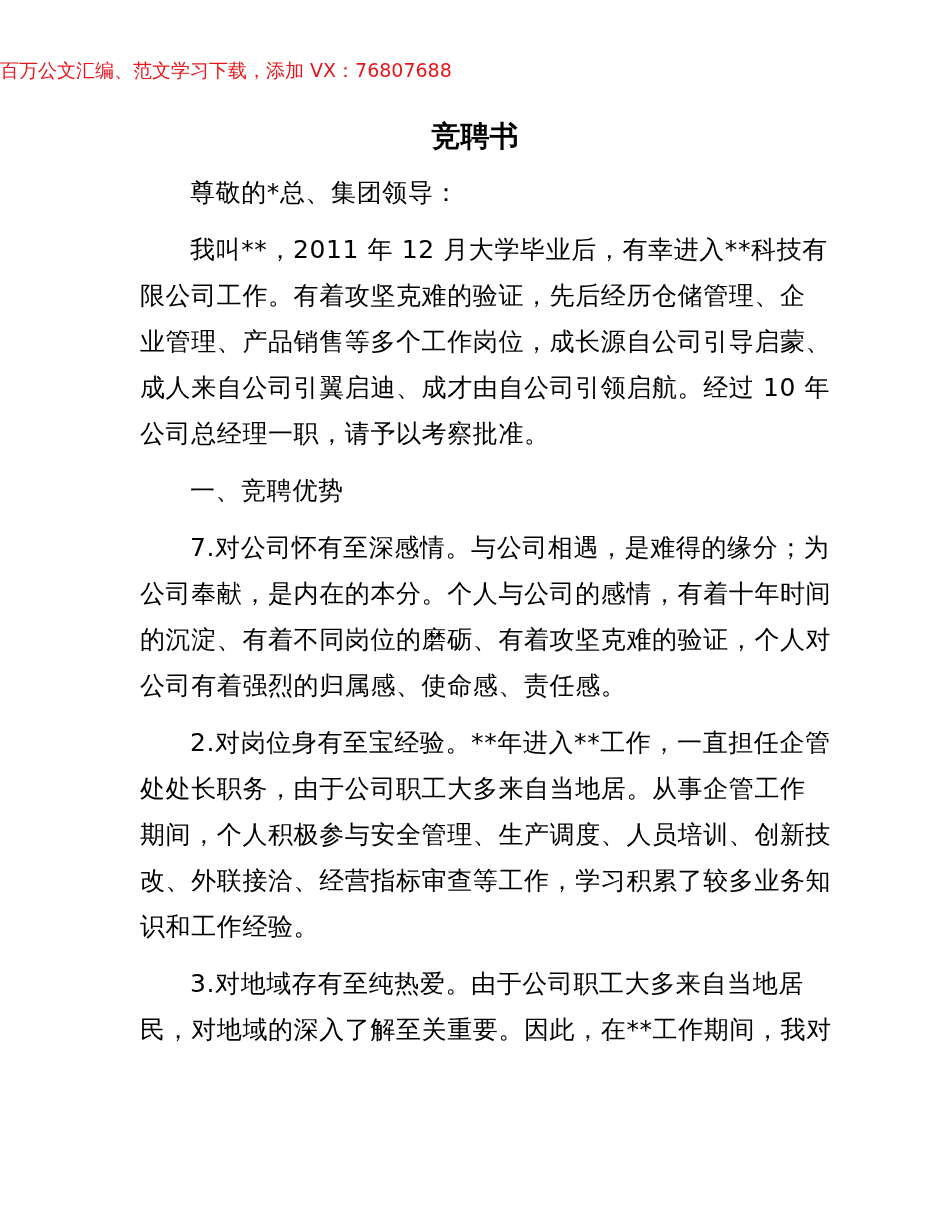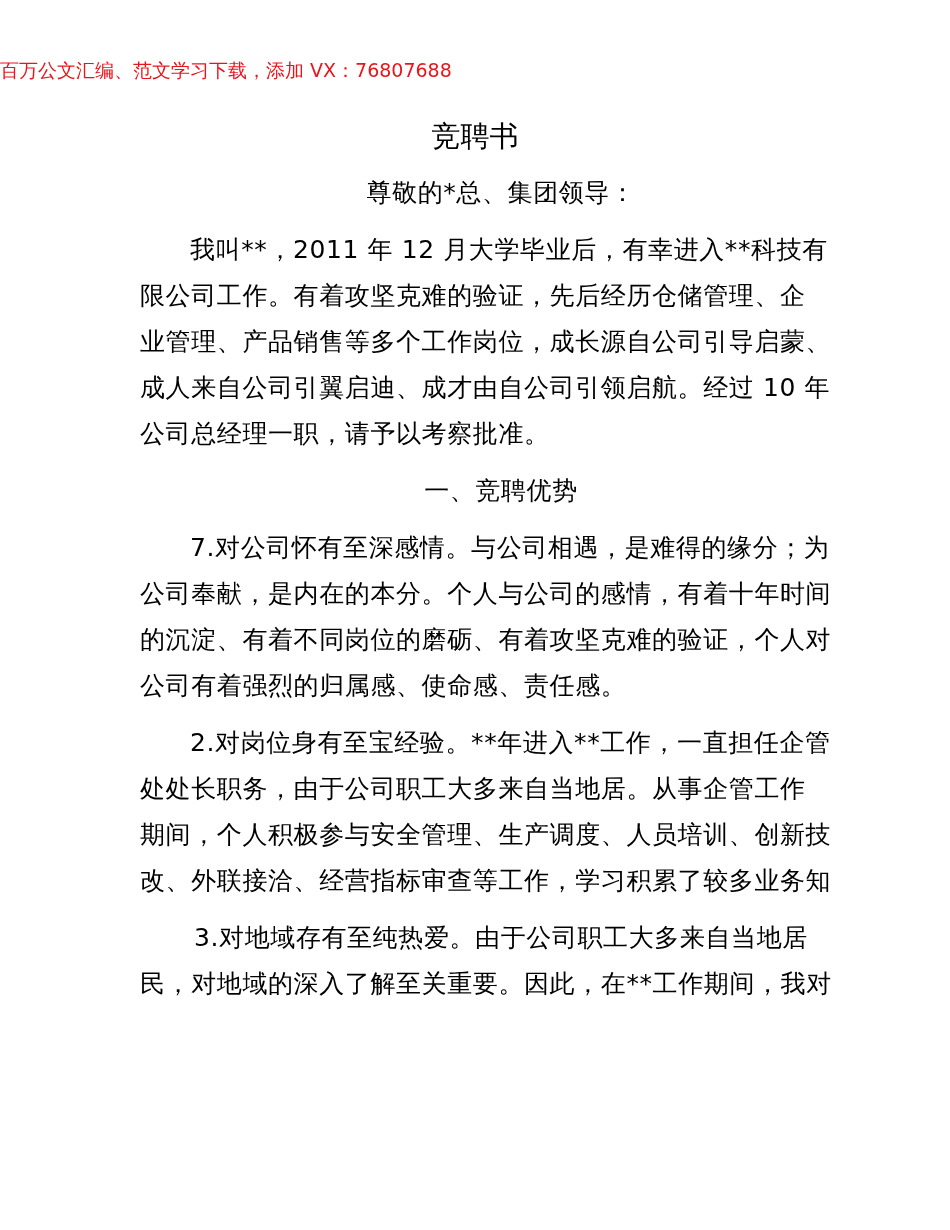--- a/index.html
+++ b/index.html
@@ -1,25 +1,25 @@
 <!DOCTYPE html>
 <html><head>
   <meta charset="utf-8">
   <style>
     html, body { margin: 0; padding: 0; background: #ffffff; }
     body { width: 950px; height: 1230px; position: relative; overflow: hidden;
            font-family: "DejaVu Sans", "Liberation Sans", sans-serif; color: #000; }
     .banner { position: absolute; top: 57px; left: 0; width: 950px; 
               font-size: 19px; line-height: 26px; color: #e8161c; white-space: nowrap; }
     .title { position: absolute; top: 116px; left: 0; width: 950px; text-align: center;
-             font-size: 29px; line-height: 40px; }
+             font-size: 29px; line-height: 40px; font-weight: bold; }
     .body { position: absolute; top: 170px; left: 140px; width: 672px; }
     .line { display: block; font-size: 25px; line-height: 46px; height: 46px; white-space: nowrap;
             letter-spacing: 0.6px; }
-    .indent { padding-left: 50px; text-align: center; }
+    .indent { padding-left: 50px; }
     .gap { height: 11px; }
   </style>
 </head>
 <body>
 
 <div class="banner">百万公文汇编、范文学习下载，添加 VX：76807688</div>
 <div class="title">竞聘书</div>
 
 <div class="body">
   <span class="line indent">尊敬的*总、集团领导：</span>
@@ -45,20 +45,21 @@
     <span class="line">的沉淀、有着不同岗位的磨砺、有着攻坚克难的验证，个人对</span>
     <span class="line">公司有着强烈的归属感、使命感、责任感。</span>
   </div>
   <div class="gap"></div>
 
   <div>
     <span class="line indent">2.对岗位身有至宝经验。**年进入**工作，一直担任企管</span>
     <span class="line">处处长职务，由于公司职工大多来自当地居。从事企管工作</span>
     <span class="line">期间，个人积极参与安全管理、生产调度、人员培训、创新技</span>
     <span class="line">改、外联接洽、经营指标审查等工作，学习积累了较多业务知</span>
+    <span class="line">识和工作经验。</span>
   </div>
   <div class="gap"></div>
 
   <div>
     <span class="line indent">3.对地域存有至纯热爱。由于公司职工大多来自当地居</span>
     <span class="line">民，对地域的深入了解至关重要。因此，在**工作期间，我对</span>
   </div>
 </div>
 
 </body></html>

